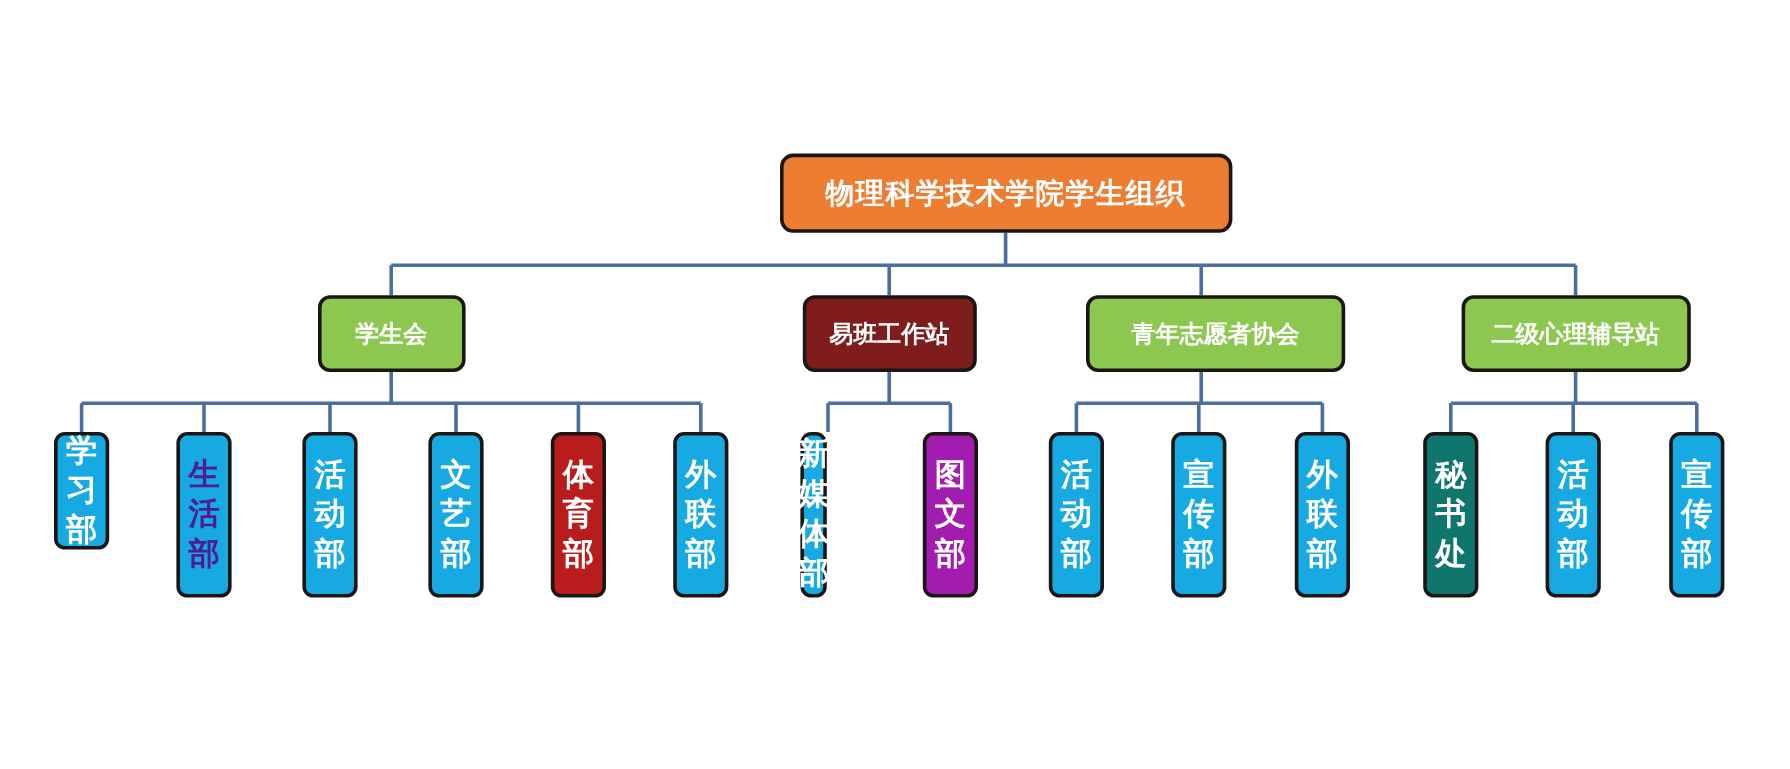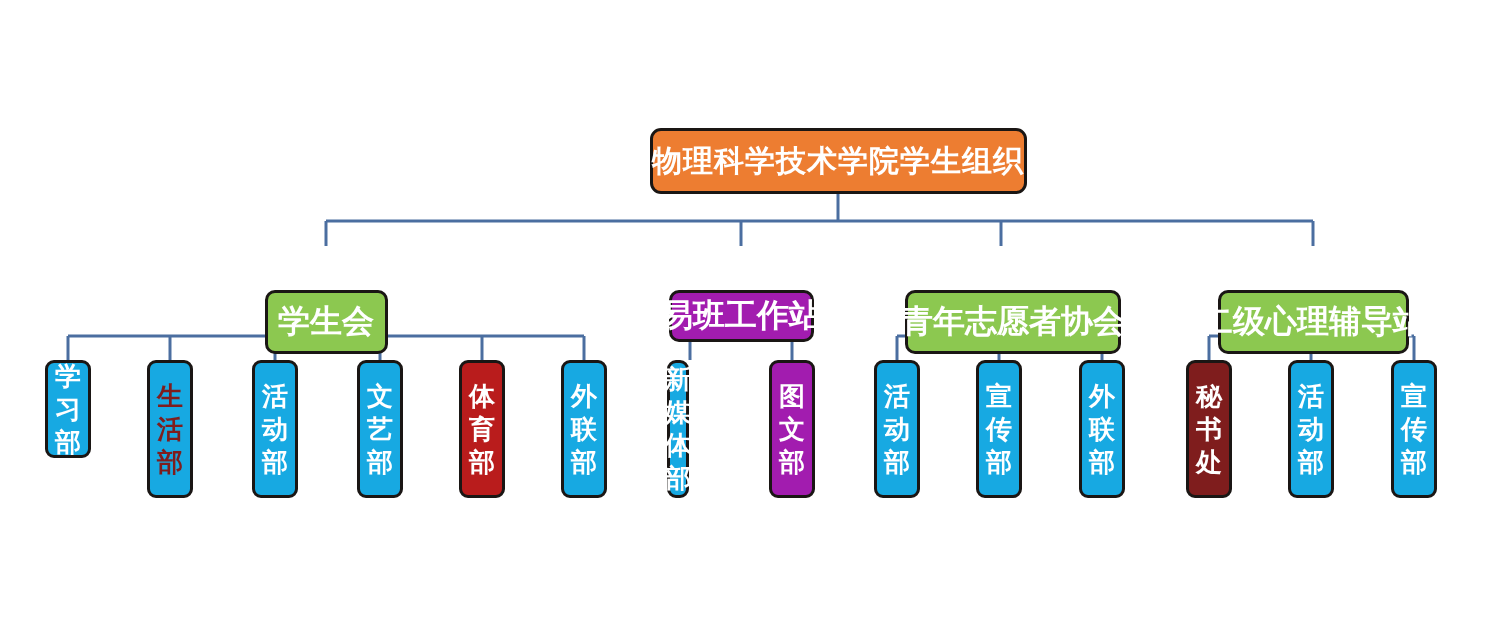--- a/index.html
+++ b/index.html
@@ -19,29 +19,28 @@
     color: #ffffff;
     font-weight: bold;
     display: flex;
     align-items: center;
     justify-content: center;
     text-align: center;
     cursor: default;
   }
   .node-root {
     border-radius: 11px;
-    font-size: 30px;
+    font-size: 24px;
     letter-spacing: 1px;
     white-space: nowrap;
   }
   .node-branch {
     border-radius: 10px;
-    font-size: 32px;
+    font-size: 20px;
     white-space: nowrap;
-    margin-top: 44px;
   }
   .node-leaf {
     border-radius: 9px;
     font-size: 26px;
   }
   .leaf-text {
     display: block;
     width: 28px;
     line-height: 33px;
     word-break: break-all;
@@ -81,54 +80,54 @@
       <line x1="1209" y1="336" x2="1209" y2="360" stroke="#4B6EA0" stroke-width="3"></line>
       <line x1="1311" y1="336" x2="1311" y2="360" stroke="#4B6EA0" stroke-width="3"></line>
       <line x1="1414" y1="336" x2="1414" y2="360" stroke="#4B6EA0" stroke-width="3"></line>
     </svg>
   <div id="nodes">
       <div class="node node-root" style="left: 649.5px; top: 128px; width: 377px; height: 66px; background: rgb(237, 125, 49); border-color: rgb(26, 22, 20); color: rgb(255, 255, 255);">物理科学技术学院学生组织</div>
       <div class="node node-branch" style="left: 264.5px; top: 246px; width: 123px; height: 64px; background: rgb(140, 200, 80); border-color: rgb(26, 22, 20); color: rgb(255, 255, 255);">学生会</div>
       <div class="node node-leaf" style="left: 45px; top: 360px; width: 46px; height: 98px; background: rgb(23, 169, 226); border-color: rgb(26, 22, 20); color: rgb(255, 255, 255);">
         <span class="leaf-text">学习部</span>
       </div>
-      <div class="node node-leaf" style="left: 147px; top: 360px; width: 46px; height: 138px; background: rgb(23, 169, 226); border-color: rgb(26, 22, 20); color: #7f1d1d;">
+      <div class="node node-leaf" style="left: 147px; top: 360px; width: 46px; height: 138px; background: rgb(23, 169, 226); border-color: rgb(26, 22, 20); color: #4c1d95;">
         <span class="leaf-text">生活部</span>
       </div>
       <div class="node node-leaf" style="left: 252px; top: 360px; width: 46px; height: 138px; background: rgb(23, 169, 226); border-color: rgb(26, 22, 20); color: rgb(255, 255, 255);">
         <span class="leaf-text">活动部</span>
       </div>
       <div class="node node-leaf" style="left: 357px; top: 360px; width: 46px; height: 138px; background: rgb(23, 169, 226); border-color: rgb(26, 22, 20); color: rgb(255, 255, 255);">
         <span class="leaf-text">文艺部</span>
       </div>
       <div class="node node-leaf" style="left: 459px; top: 360px; width: 46px; height: 138px; background: #b91c1c; border-color: rgb(26, 22, 20); color: rgb(255, 255, 255);">
         <span class="leaf-text">体育部</span>
       </div>
       <div class="node node-leaf" style="left: 561px; top: 360px; width: 46px; height: 138px; background: rgb(23, 169, 226); border-color: rgb(26, 22, 20); color: rgb(255, 255, 255);">
         <span class="leaf-text">外联部</span>
       </div>
-      <div class="node node-branch" style="left: 668.5px; top: 246px; width: 145px; height: 52px; background: #a21caf; border-color: rgb(26, 22, 20); color: rgb(255, 255, 255);">易班工作站</div>
+      <div class="node node-branch" style="left: 668.5px; top: 246px; width: 145px; height: 64px; background: #7f1d1d; border-color: rgb(26, 22, 20); color: rgb(255, 255, 255);">易班工作站</div>
       <div class="node node-leaf" style="left: 667px; top: 360px; width: 22px; height: 138px; background: rgb(23, 169, 226); border-color: rgb(26, 22, 20); color: rgb(255, 255, 255);">
         <span class="leaf-text">新媒体部</span>
       </div>
       <div class="node node-leaf" style="left: 769px; top: 360px; width: 46px; height: 138px; background: #a21caf; border-color: rgb(26, 22, 20); color: rgb(255, 255, 255);">
         <span class="leaf-text">图文部</span>
       </div>
       <div class="node node-branch" style="left: 905px; top: 246px; width: 216px; height: 64px; background: rgb(140, 200, 80); border-color: rgb(26, 22, 20); color: rgb(255, 255, 255);">青年志愿者协会</div>
       <div class="node node-leaf" style="left: 874px; top: 360px; width: 46px; height: 138px; background: rgb(23, 169, 226); border-color: rgb(26, 22, 20); color: rgb(255, 255, 255);">
         <span class="leaf-text">活动部</span>
       </div>
       <div class="node node-leaf" style="left: 976px; top: 360px; width: 46px; height: 138px; background: rgb(23, 169, 226); border-color: rgb(26, 22, 20); color: rgb(255, 255, 255);">
         <span class="leaf-text">宣传部</span>
       </div>
       <div class="node node-leaf" style="left: 1079px; top: 360px; width: 46px; height: 138px; background: rgb(23, 169, 226); border-color: rgb(26, 22, 20); color: rgb(255, 255, 255);">
         <span class="leaf-text">外联部</span>
       </div>
       <div class="node node-branch" style="left: 1217.5px; top: 246px; width: 191px; height: 64px; background: rgb(140, 200, 80); border-color: rgb(26, 22, 20); color: rgb(255, 255, 255); text-align: right;">二级心理辅导站</div>
-      <div class="node node-leaf" style="left: 1186px; top: 360px; width: 46px; height: 138px; background: #7f1d1d; border-color: rgb(26, 22, 20); color: rgb(255, 255, 255);">
+      <div class="node node-leaf" style="left: 1186px; top: 360px; width: 46px; height: 138px; background: #0f766e; border-color: rgb(26, 22, 20); color: rgb(255, 255, 255);">
         <span class="leaf-text">秘书处</span>
       </div>
       <div class="node node-leaf" style="left: 1288px; top: 360px; width: 46px; height: 138px; background: rgb(23, 169, 226); border-color: rgb(26, 22, 20); color: rgb(255, 255, 255);">
         <span class="leaf-text">活动部</span>
       </div>
       <div class="node node-leaf" style="left: 1391px; top: 360px; width: 46px; height: 138px; background: rgb(23, 169, 226); border-color: rgb(26, 22, 20); color: rgb(255, 255, 255);">
         <span class="leaf-text">宣传部</span>
       </div>
     </div>
 </div>

